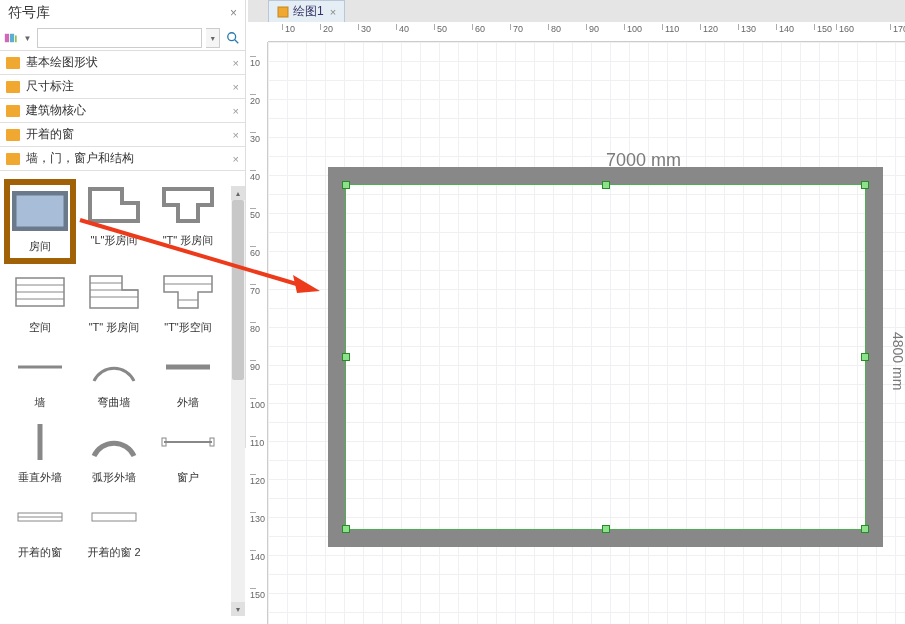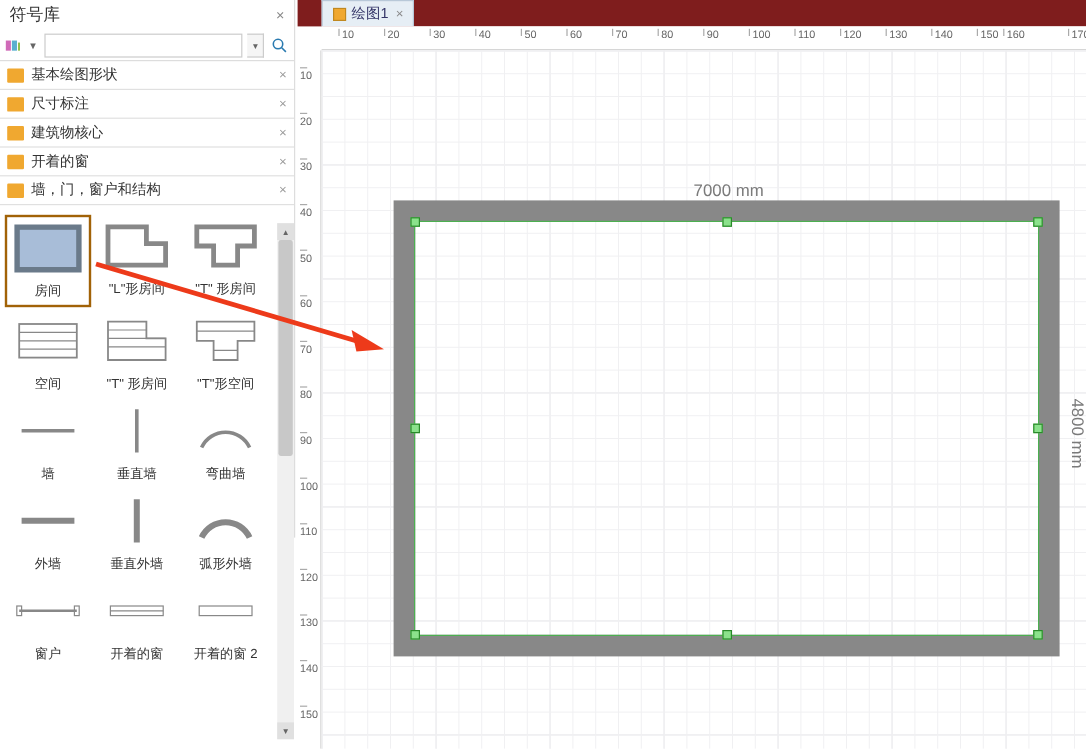--- a/index.html
+++ b/index.html
@@ -15,30 +15,30 @@
 .search-input { flex: 1; border: 1px solid #ccc; height: 20px; font-size: 12px; padding: 0 4px; }
 .search-dd { border: 1px solid #ccc; border-left: none; width: 16px; height: 20px; display: flex; align-items: center; justify-content: center; font-size: 8px; color: #666; background: #f5f5f5; }
 .search-btn { width: 20px; height: 20px; display: flex; align-items: center; justify-content: center; color: #2a7ab0; }
 
 .category { border-bottom: 1px solid #e0e0e0; padding: 3px 6px; font-size: 12px; color: #333; display: flex; align-items: center; cursor: pointer; }
 .cat-icon { width: 14px; height: 12px; background: #f0a830; margin-right: 6px; border-radius: 1px; }
 .cat-close { margin-left: auto; color: #999; font-size: 11px; }
 
 .shapes-area { padding: 8px 4px; display: flex; flex-wrap: wrap; gap: 2px; }
 .shape-item { width: 72px; display: flex; flex-direction: column; align-items: center; padding: 4px 2px; cursor: pointer; }
-.shape-item.selected { border: 2px solid #a16207; }
+.shape-item.selected { border: 6px solid #a16207; }
 .shape-preview { width: 60px; height: 44px; display: flex; align-items: center; justify-content: center; }
 .shape-label { font-size: 11px; color: #333; margin-top: 6px; text-align: center; white-space: nowrap; }
 
 .vscroll { position: absolute; right: 0; top: 186px; width: 14px; height: 430px; background: #f0f0f0; }
 .vscroll-up, .vscroll-down { height: 14px; background: #e0e0e0; display: flex; align-items: center; justify-content: center; font-size: 8px; color: #666; }
 .vscroll-thumb { position: absolute; top: 14px; left: 1px; width: 12px; height: 180px; background: #c8c8c8; border-radius: 2px; }
 
 .canvas-area { position: absolute; left: 248px; top: 0; right: 0; bottom: 0; }
-.tab-bar { height: 22px; display: flex; align-items: flex-end; background: #7f1d1d; padding-left: 20px; }
+.tab-bar { height: 22px; display: flex; align-items: flex-end; background: #e5e5e5; padding-left: 20px; }
 .tab { background: #e6eef5; border: 1px solid #b8c8d8; padding: 2px 8px; font-size: 12px; color: #336; display: flex; align-items: center; gap: 4px; border-bottom: none; }
 .tab-icon { width: 12px; height: 12px; }
 .tab-close { color: #888; font-size: 11px; margin-left: 2px; }
 
 .ruler-h { position: absolute; left: 20px; top: 22px; right: 0; height: 20px; background: #fff; border-bottom: 1px solid #ccc; font-size: 9px; color: #666; }
 .ruler-h .tick { position: absolute; top: 2px; border-left: 1px solid #aaa; height: 6px; padding-left: 2px; }
 .ruler-v { position: absolute; left: 0; top: 42px; width: 20px; bottom: 0; background: #fff; border-right: 1px solid #ccc; font-size: 9px; color: #666; }
 .ruler-v .tick { position: absolute; left: 2px; border-top: 1px solid #aaa; width: 6px; padding-top: 1px; }
 
 .canvas { position: absolute; left: 20px; top: 42px; right: 0; bottom: 0; background: #fff;
@@ -52,21 +52,21 @@
 
 .room-shape { position: absolute; left: 60px; top: 125px; width: 555px; height: 380px; }
 .room-wall { position: absolute; inset: 0; border: 18px solid #888; }
 .room-sel { position: absolute; inset: 17px; border: 1px solid #4caf50; }
 .handle { position: absolute; width: 8px; height: 8px; background: #8be28b; border: 1px solid #2a8a2a; }
 .hl-tl { left: -4px; top: -4px; } .hl-tr { right: -4px; top: -4px; }
 .hl-bl { left: -4px; bottom: -4px; } .hl-br { right: -4px; bottom: -4px; }
 .hl-tm { left: 50%; top: -4px; margin-left: -4px; } .hl-bm { left: 50%; bottom: -4px; margin-left: -4px; }
 .hl-ml { left: -4px; top: 50%; margin-top: -4px; } .hl-mr { right: -4px; top: 50%; margin-top: -4px; }
 
-.dim-w { position: absolute; color: #7a7a7a; font-size: 14px; }
+.dim-w { position: absolute; color: #7a7a7a; font-size: 18px; margin-left: 28px; }
 .dim-h { position: absolute; color: #7a7a7a; font-size: 14px; writing-mode: vertical-rl; }
 
 .arrow { position: absolute; pointer-events: none; }
 </style>
 </head>
 <body>
 
 <div class="sidebar">
   <div class="sidebar-title">符号库</div>
   <span class="close-x">×</span>
@@ -174,28 +174,20 @@
       <div class="shape-label">"T"形空间</div>
     </div>
 
     <div class="shape-item">
       <div class="shape-preview">
           <svg width="56" height="40">
             <line x1="6" y1="20" x2="50" y2="20" stroke="#888" stroke-width="3"></line>
           </svg>
         </div>
       <div class="shape-label">墙</div>
-    </div>
-    <div class="shape-item">
-      <div class="shape-preview">
-          <svg width="56" height="40">
-            <line x1="28" y1="2" x2="28" y2="38" stroke="#888" stroke-width="3"></line>
-          </svg>
-        </div>
-      <div class="shape-label">垂直墙</div>
     </div>
     <div class="shape-item">
       <div class="shape-preview">
           <svg width="56" height="40">
             <path d="M8 34 A22 22 0 0 1 48 34" fill="none" stroke="#888" stroke-width="3"></path>
           </svg>
         </div>
       <div class="shape-label">弯曲墙</div>
     </div>
 

